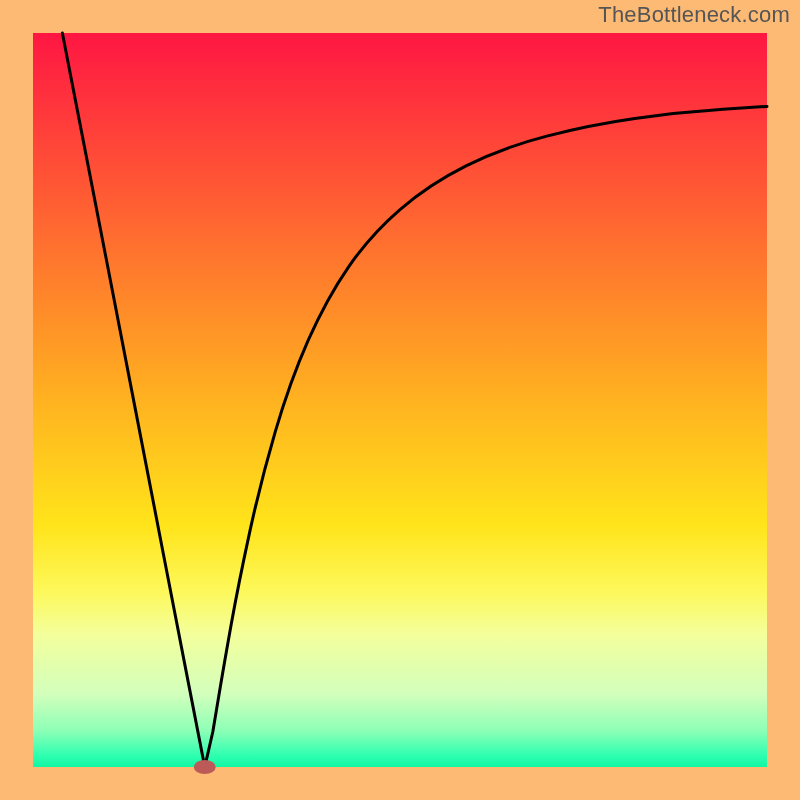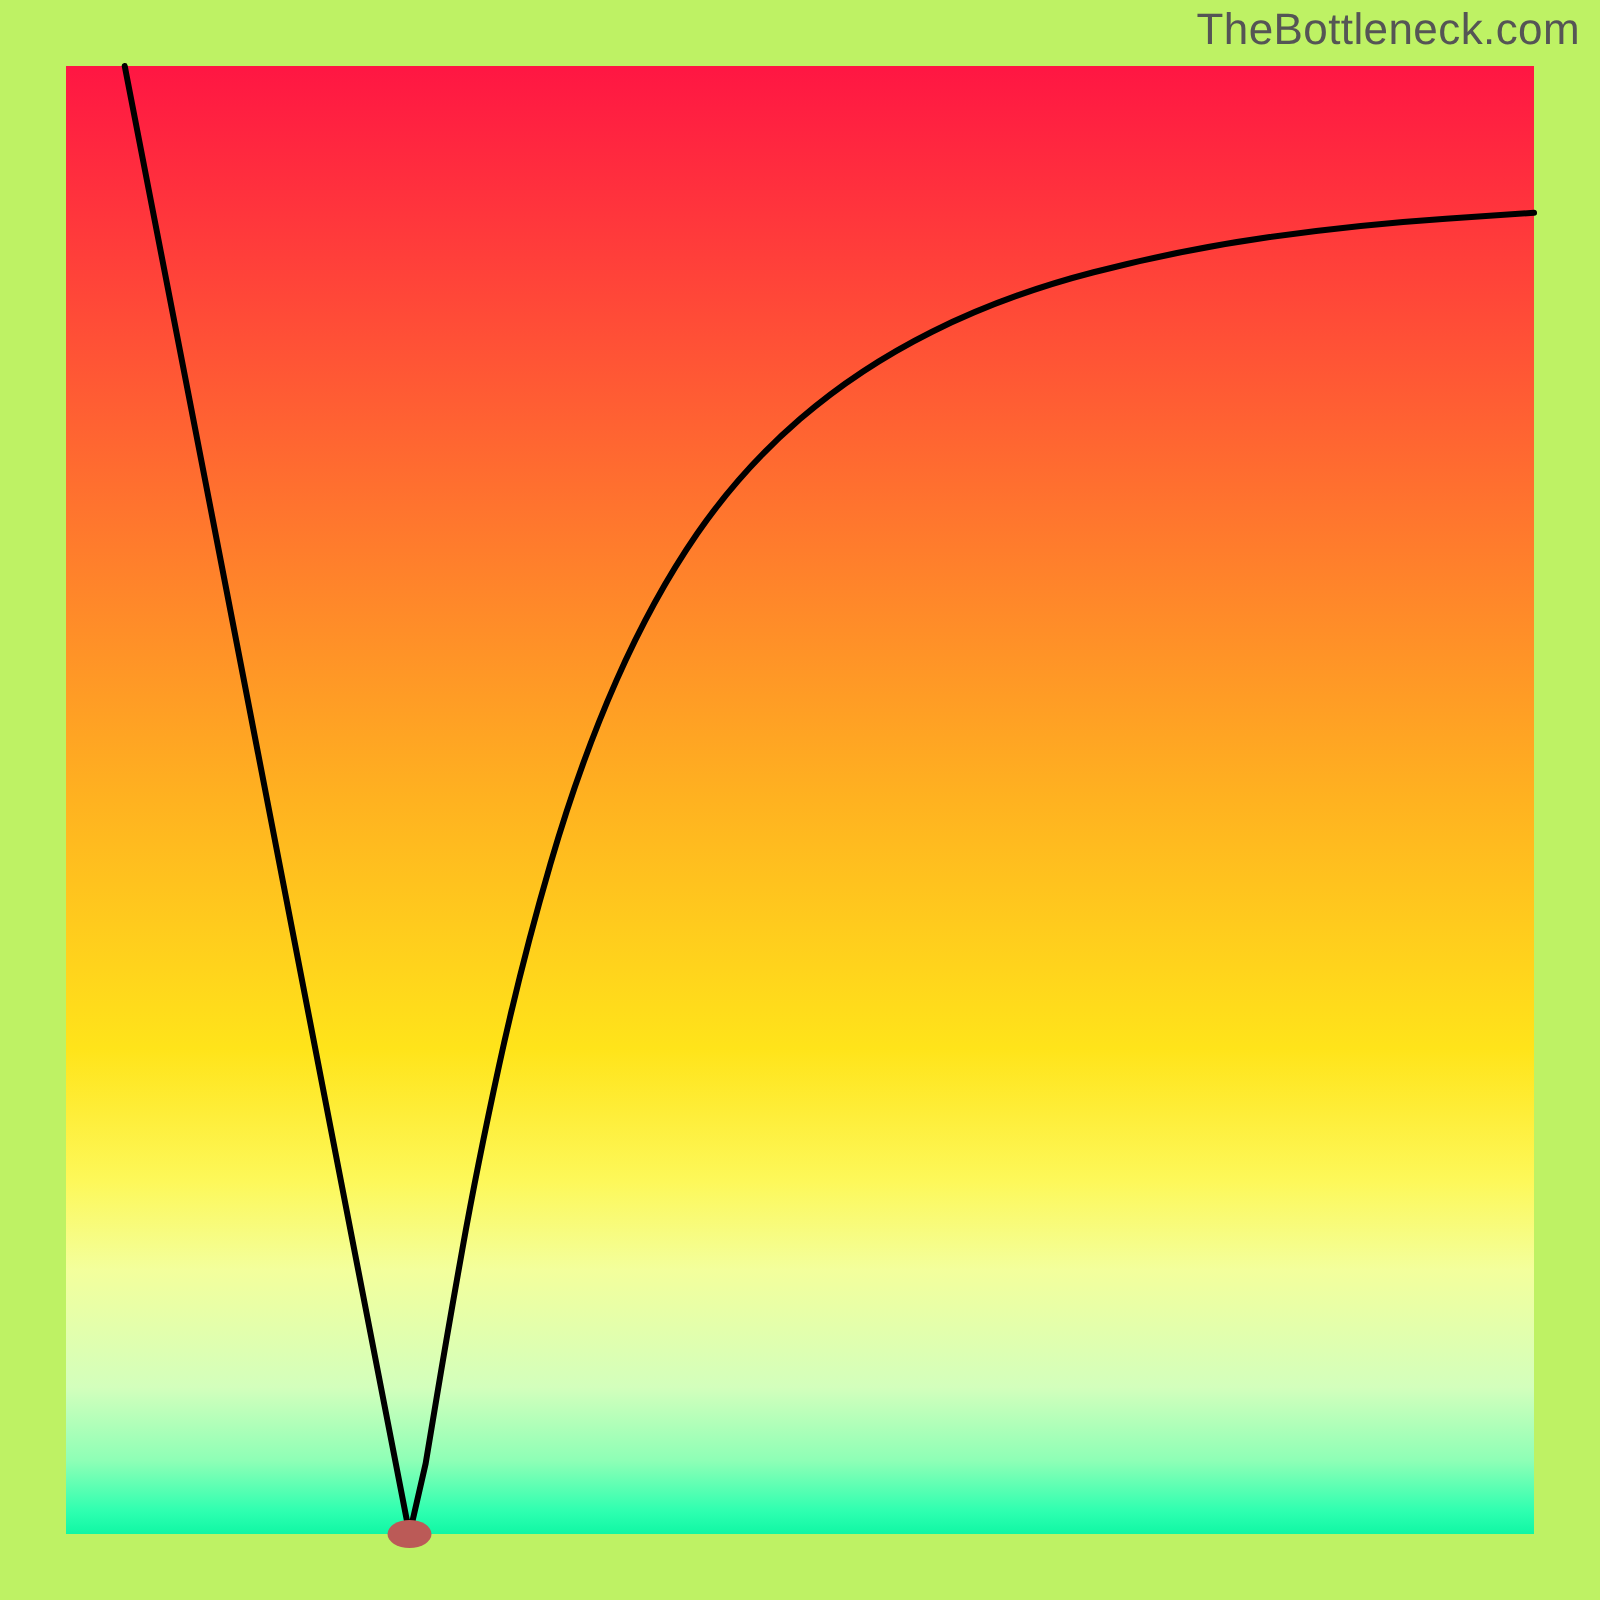--- a/index.html
+++ b/index.html
@@ -8,21 +8,21 @@
     width: 800px;
     height: 800px;
     overflow: hidden;
     background: #000;
     font-family: Arial, Helvetica, sans-serif;
   }
   .wrap {
     position: relative;
     width: 800px;
     height: 800px;
-    background: #bef264;
+    background: #fdba74;
   }
   .attribution {
     position: absolute;
     top: 2px;
     right: 10px;
     color: #555;
     font-size: 22px;
     font-weight: 500;
     letter-spacing: 0.2px;
     z-index: 5;

